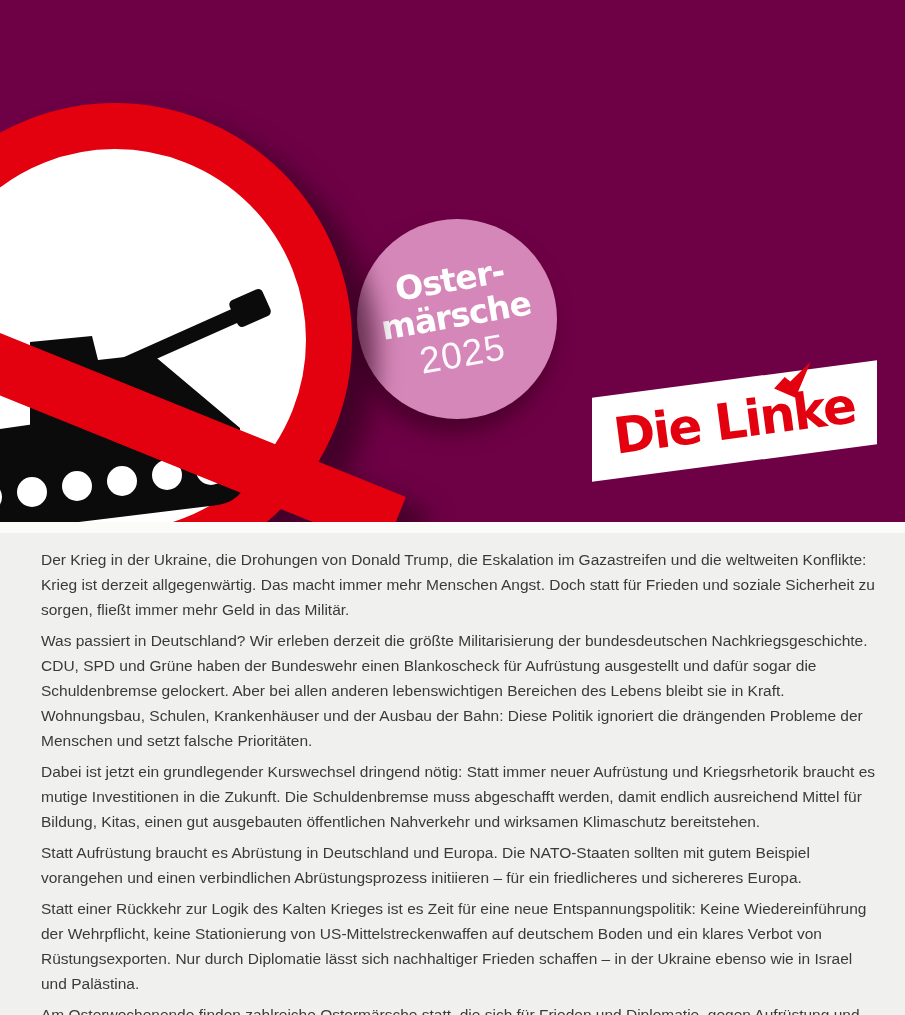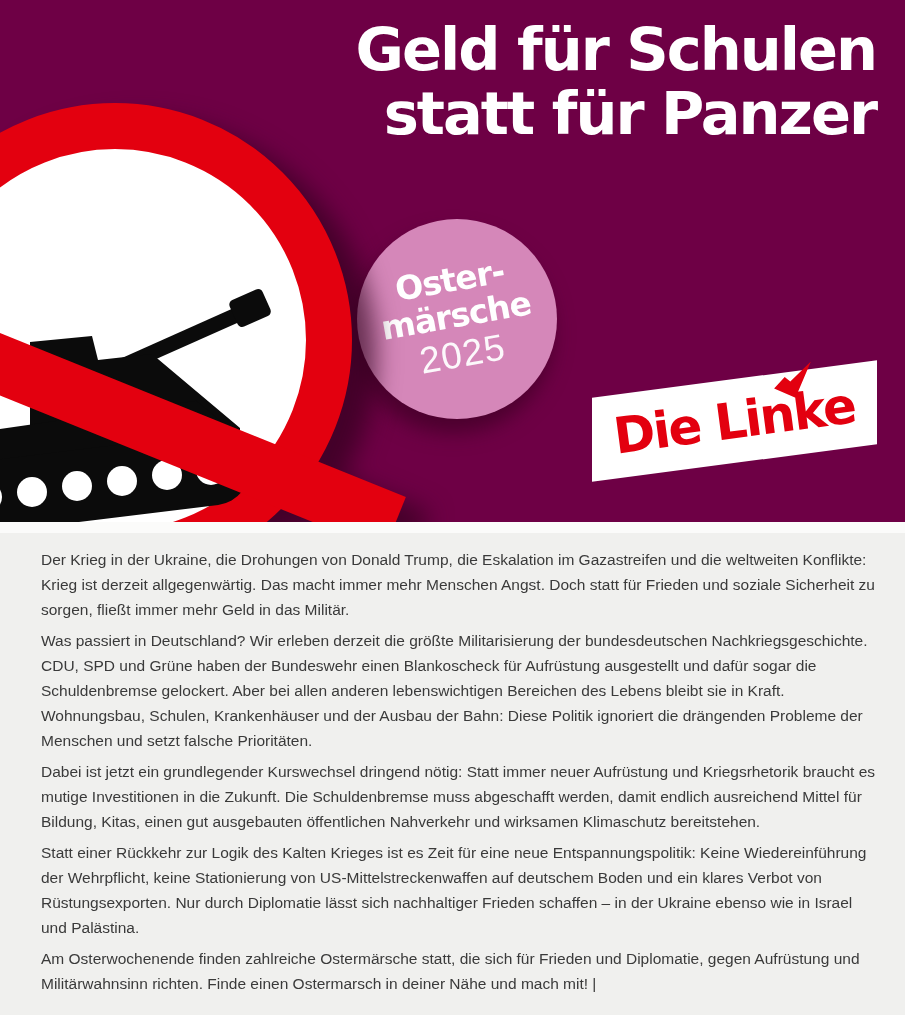--- a/index.html
+++ b/index.html
@@ -79,41 +79,38 @@
           <circle cx="77" cy="486" r="15"></circle>
           <circle cx="122" cy="481" r="15"></circle>
           <circle cx="167" cy="475" r="15"></circle>
           <circle cx="211" cy="470" r="15"></circle>
         </g>
       </g>
 
       <line x1="-60" y1="340" x2="395" y2="524" stroke="#e3000f" stroke-width="58"></line>
     </svg>
 
-    <h1 class="headline">
-      <span>Geld für Schulen</span>
-      <span>statt für Panzer</span>
-    </h1>
 
     <div class="logo">
       <div class="logo-inner">
         <span>Die Linke</span>
         <svg class="logo-check" width="44" height="34" viewBox="0 0 44 34" aria-hidden="true">
           <path d="M2 22 L14 12 L19 17 L42 0 L22 34 Z" fill="#e3000f"></path>
         </svg>
       </div>
     </div>
 
   </header>
 
   <div class="strip"></div>
 
   <main class="article">
     <p>Der Krieg in der Ukraine, die Drohungen von Donald Trump, die Eskalation im Gazastreifen und die weltweiten Konflikte: Krieg ist derzeit allgegenwärtig. Das macht immer mehr Menschen Angst. Doch statt für Frieden und soziale Sicherheit zu sorgen, fließt immer mehr Geld in das Militär.</p>
     <p>Was passiert in Deutschland? Wir erleben derzeit die größte Militarisierung der bundesdeutschen Nachkriegsgeschichte. CDU, SPD und Grüne haben der Bundeswehr einen Blankoscheck für Aufrüstung ausgestellt und dafür sogar die Schuldenbremse gelockert. Aber bei allen anderen lebenswichtigen Bereichen des Lebens bleibt sie in Kraft. Wohnungsbau, Schulen, Krankenhäuser und der Ausbau der Bahn: Diese Politik ignoriert die drängenden Probleme der Menschen und setzt falsche Prioritäten.</p>
     <p>Dabei ist jetzt ein grundlegender Kurswechsel dringend nötig: Statt immer neuer Aufrüstung und Kriegsrhetorik braucht es mutige Investitionen in die Zukunft. Die Schuldenbremse muss abgeschafft werden, damit endlich ausreichend Mittel für Bildung, Kitas, einen gut ausgebauten öffentlichen Nahverkehr und wirksamen Klimaschutz bereitstehen.</p>
+    <p>Statt Aufrüstung braucht es Abrüstung in Deutschland und Europa. Die NATO-Staaten sollten mit gutem Beispiel vorangehen und einen verbindlichen Abrüstungsprozess initiieren – für ein friedlicheres und sichereres Europa.</p>
     <p>Statt einer Rückkehr zur Logik des Kalten Krieges ist es Zeit für eine neue Entspannungspolitik: Keine Wiedereinführung der Wehrpflicht, keine Stationierung von US-Mittelstreckenwaffen auf deutschem Boden und ein klares Verbot von Rüstungsexporten. Nur durch Diplomatie lässt sich nachhaltiger Frieden schaffen – in der Ukraine ebenso wie in Israel und Palästina.</p>
     <p>
       <span>Am Osterwochenende finden zahlreiche Ostermärsche statt, die sich für Frieden und Diplomatie, gegen Aufrüstung und Militärwahnsinn richten. Finde einen Ostermarsch in deiner Nähe und mach mit! | </span>
     </p>
   </main>
 
 </div>
 
 </body></html>

